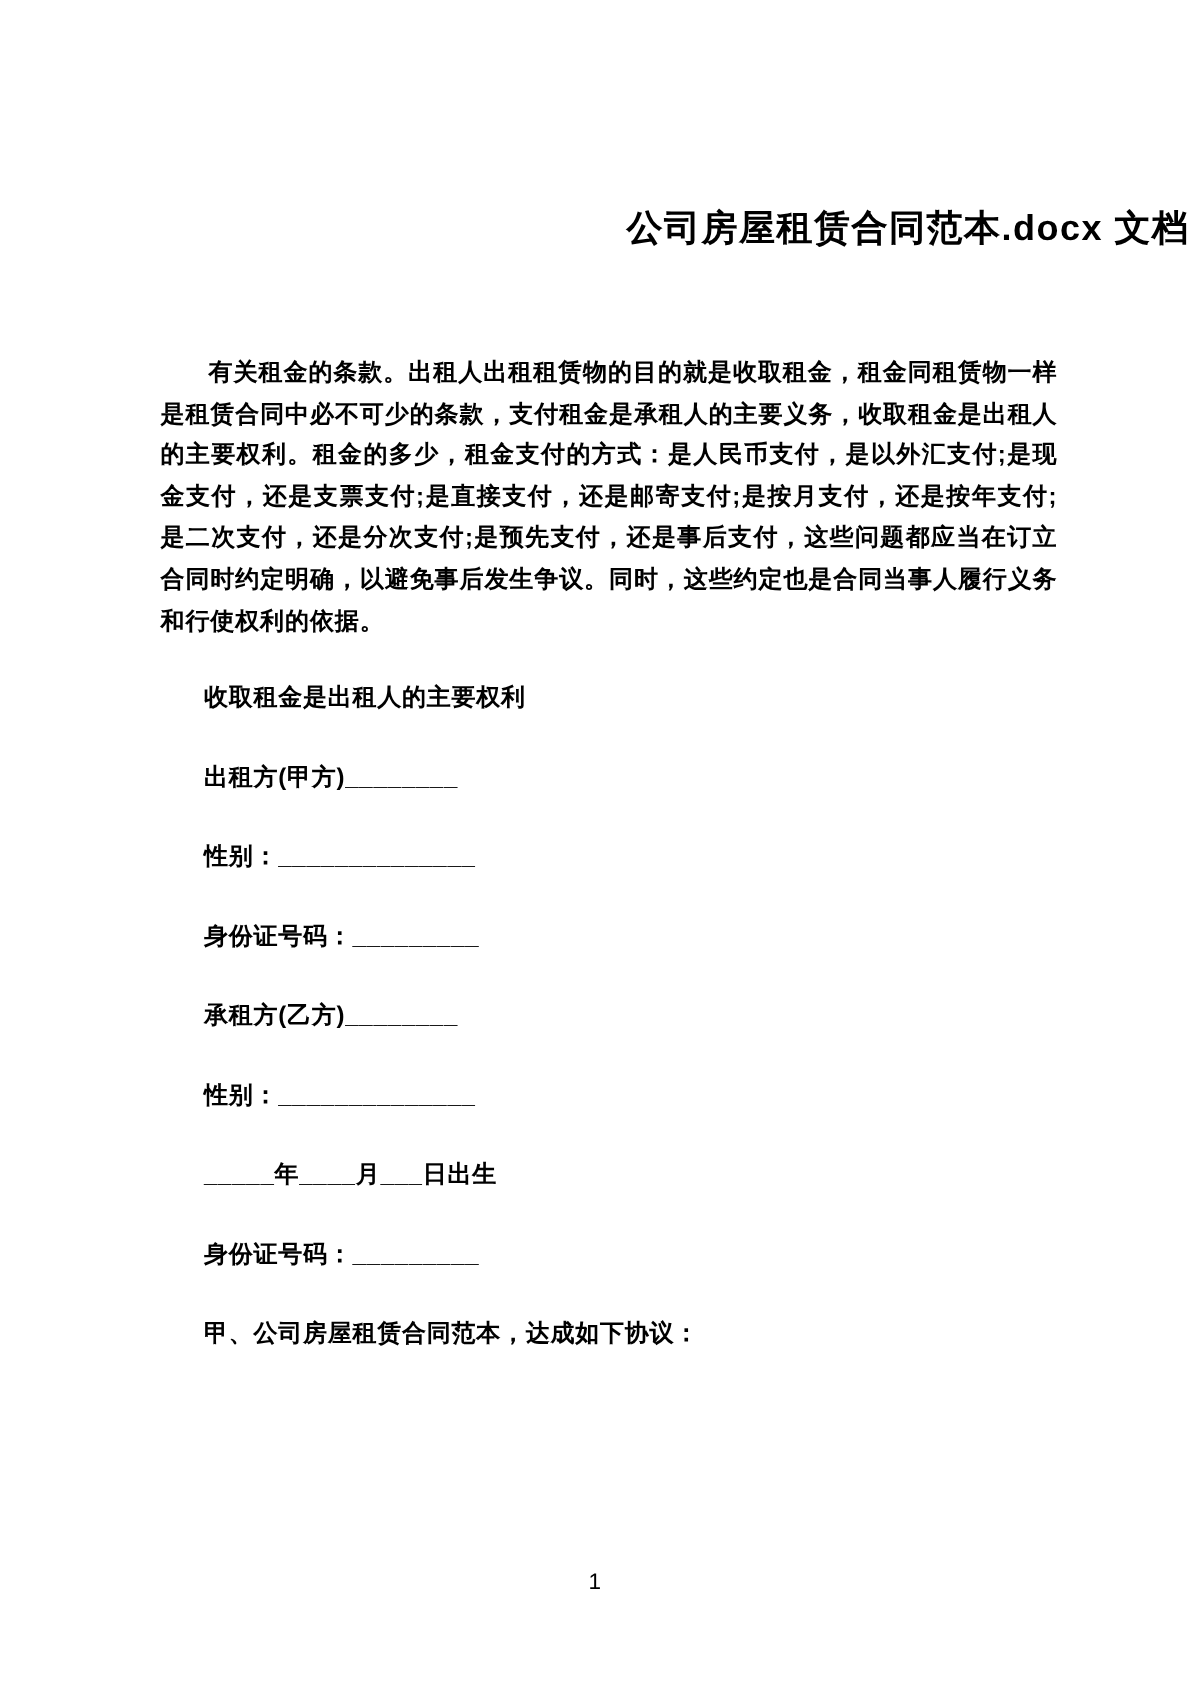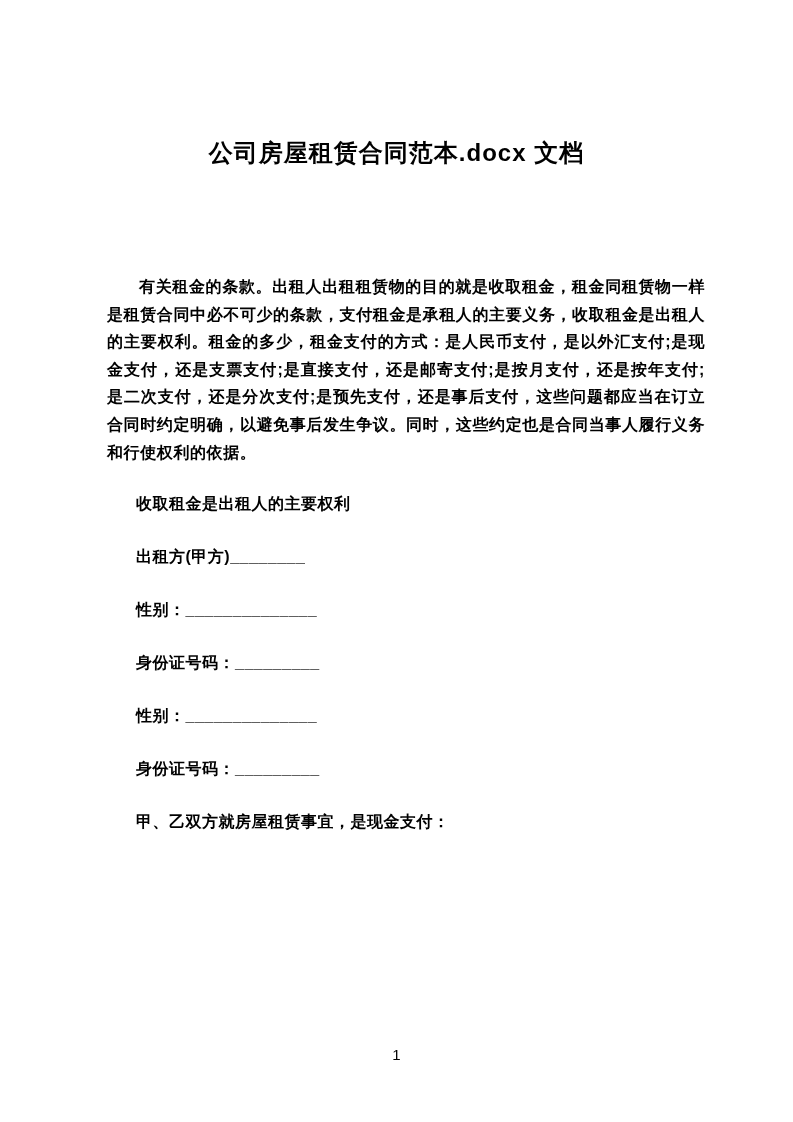--- a/index.html
+++ b/index.html
@@ -15,25 +15,25 @@
     color: #000000;
     font-family: "Liberation Sans", "DejaVu Sans", sans-serif;
     overflow: hidden;
   }
   .doc-title {
     margin: 0;
     padding-top: 139px;
     font-size: 24px;
     line-height: 28px;
     font-weight: 700;
-    text-align: center;
+    text-align: right;
     letter-spacing: 1px;
   }
   .intro {
-    margin: 106px 88px 0 107px;
+    margin: 68px 88px 0 107px;
     font-size: 16px;
     line-height: 27.6px;
     font-weight: 600;
     text-align: justify;
     text-justify: inter-character;
     text-indent: 2em;
     letter-spacing: 0.6px;
   }
   .section-heading {
     margin: 27px 0 0 136px;
@@ -71,23 +71,25 @@
 
   <h2 class="section-heading">收取租金是出租人的主要权利</h2>
 
   <div class="field-line">出租方(甲方)________</div>
 
   <div class="field-line">性别：______________</div>
 
 
   <div class="field-line">身份证号码：_________</div>
 
+  <div class="field-line">承租方(乙方)________</div>
 
   <div class="field-line">性别：______________</div>
 
+  <div class="field-line">_____年____月___日出生</div>
 
   <div class="field-line">身份证号码：_________</div>
 
-  <div class="field-line">甲、乙双方就房屋租赁事宜，是现金支付：</div>
+  <div class="field-line">甲、公司房屋租赁合同范本，达成如下协议：</div>
 
   <div class="page-number">1</div>
 
 </div>
 
 </body></html>

